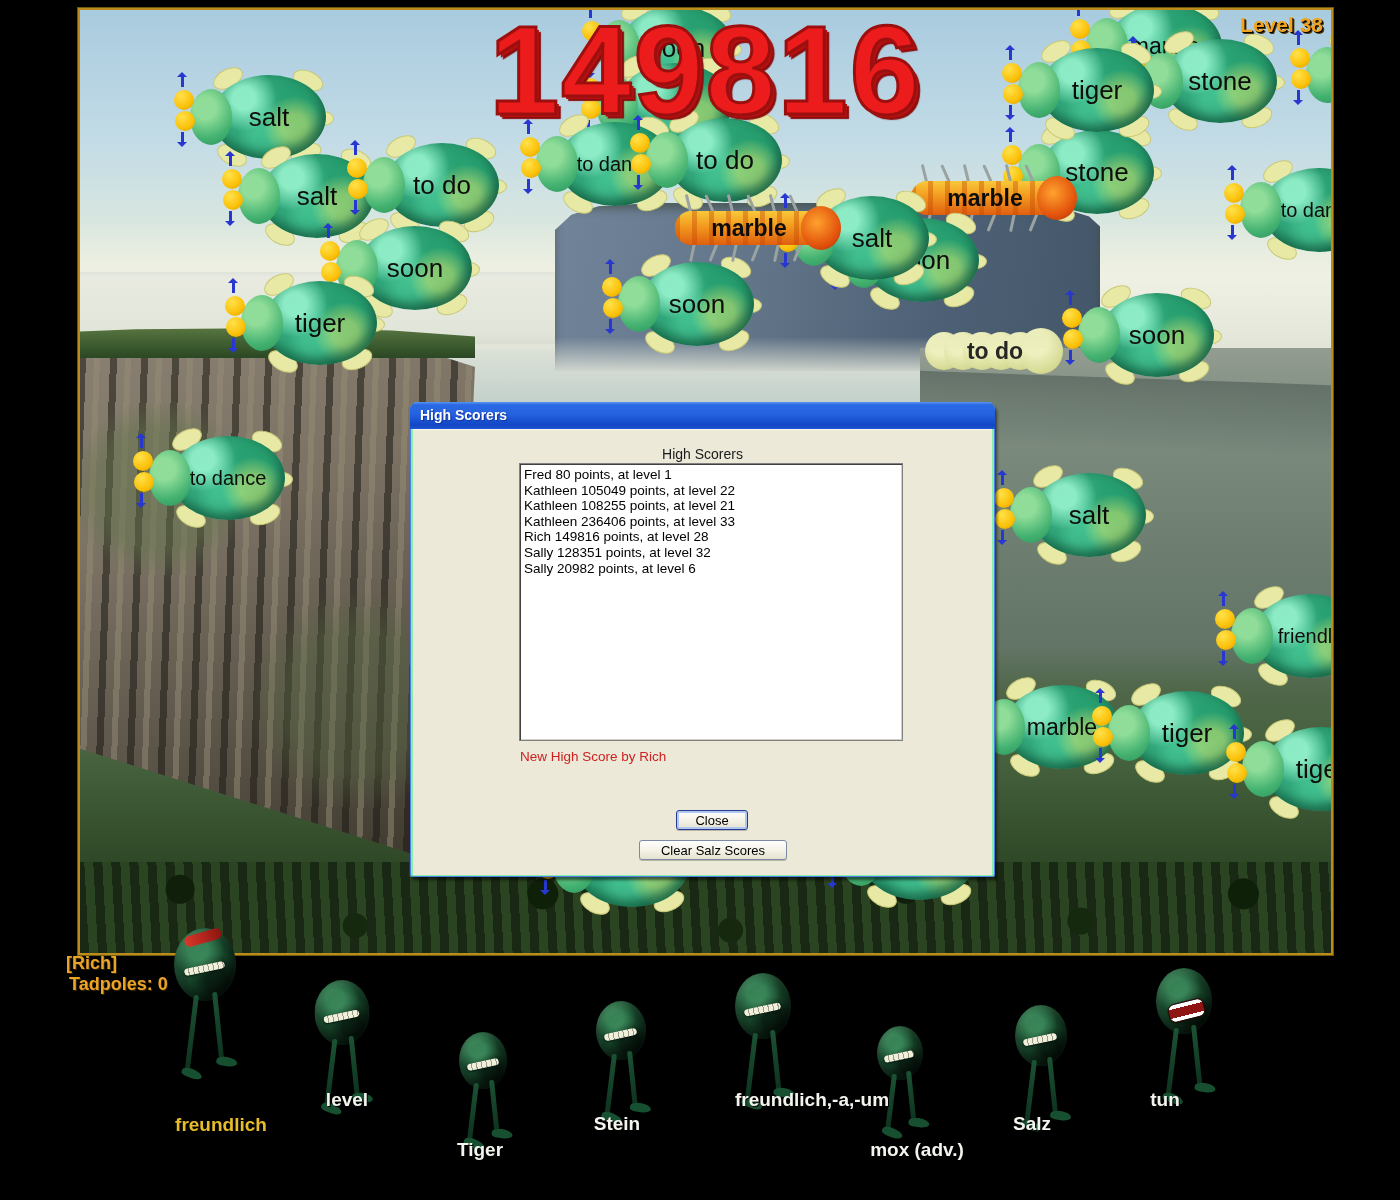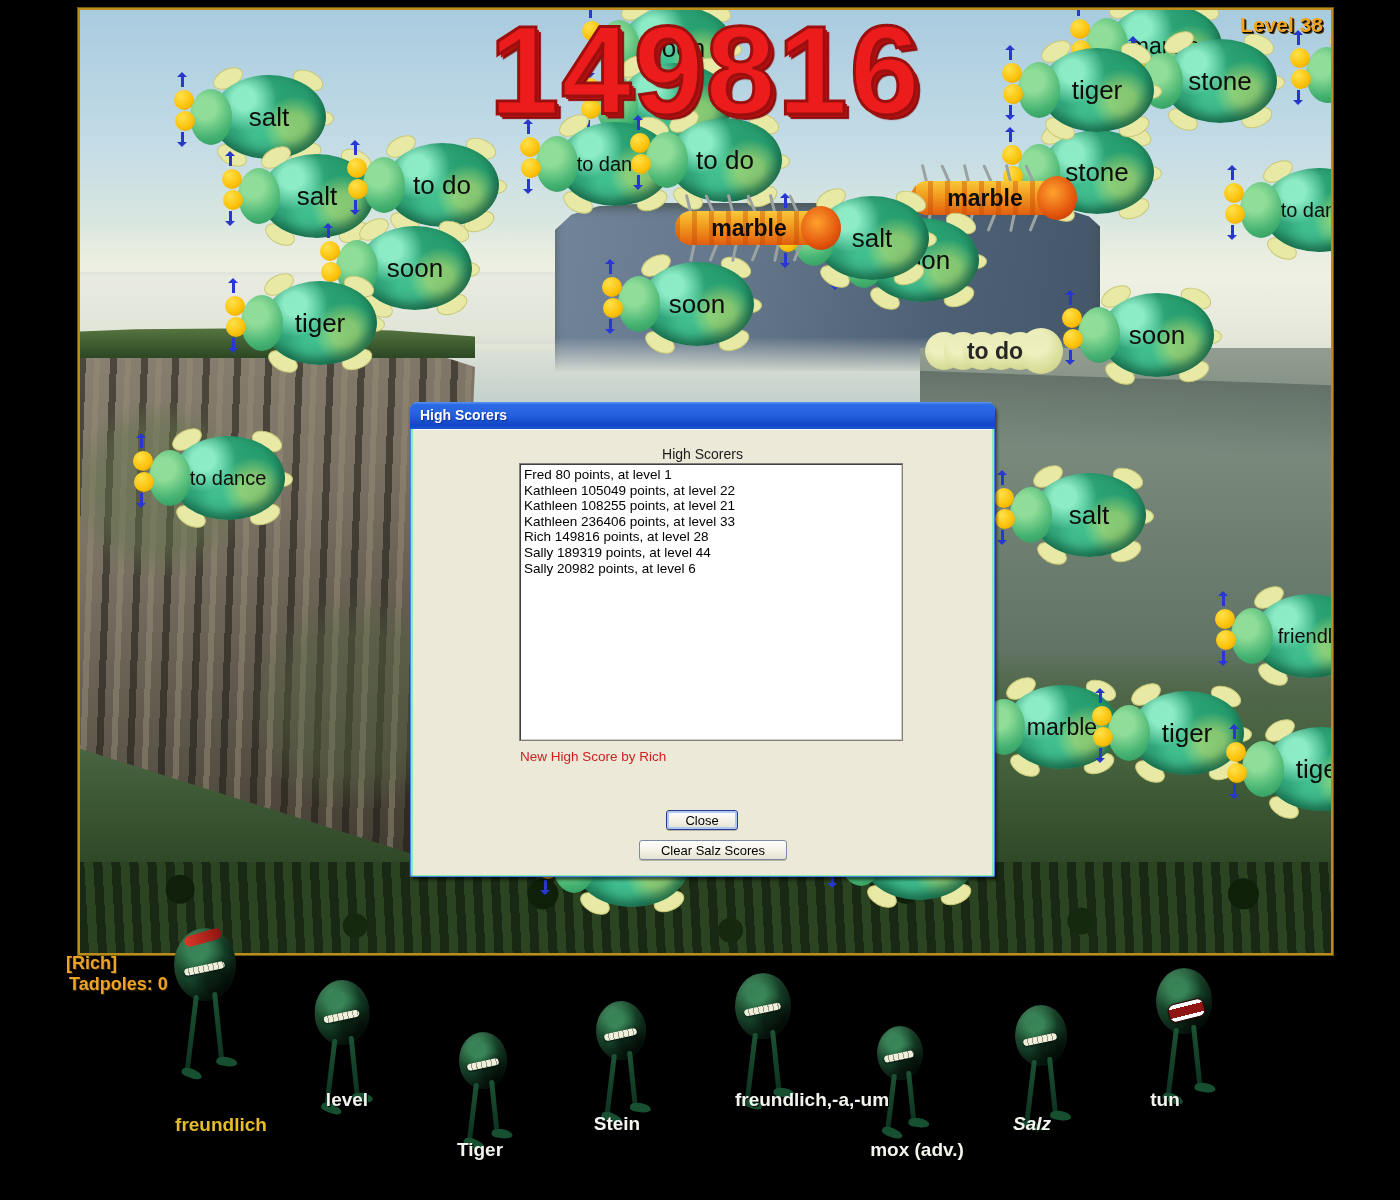--- a/index.html
+++ b/index.html
@@ -152,21 +152,21 @@
     font-size:14px;color:#1a1a1a;}
   .listbox{position:absolute;left:109px;top:61px;width:384px;height:278px;background:#fff;
     border:1px solid #808080;box-shadow:inset 1px 1px 0 #404040, inset -1px -1px 0 #d4d0c8;
     overflow:hidden;padding:3px 0 0 4px;box-sizing:border-box;}
   .score-line{font-size:13.5px;color:#000;line-height:15.6px;white-space:nowrap;}
   .new-high{position:absolute;left:110px;top:347px;font-size:13.5px;color:#cc2121;}
   .xp-btn{position:absolute;height:20px;font-family:"Liberation Sans",sans-serif;
     font-size:13px;color:#000;text-align:center;line-height:17px;box-sizing:border-box;
     background:linear-gradient(180deg,#fefefe 0%,#f4f2e6 55%,#e4e1d0 100%);
     border:1px solid #7c8aa5;border-radius:3px;box-shadow:0 1px 0 #b9b5a4;}
-  .btn-close{left:256px;top:408px;width:72px;border:1px solid #2a3b8f;
+  .btn-close{left:266px;top:408px;width:72px;border:1px solid #2a3b8f;
     box-shadow:inset 0 0 0 2px #aec8f0,0 1px 0 #b9b5a4;}
   .btn-clear{left:229px;top:438px;width:148px;}
 </style>
 </head>
 <body>
 
 <div id="game">
   <div class="layer sky"></div>
   <div class="layer sea"></div>
   <div class="layer fog"></div>
@@ -601,21 +601,21 @@
     <span class="ttl">High Scorers</span>
   </div>
   <div class="dlg-body"></div>
   <div class="dlg-heading">High Scorers</div>
   <div class="listbox">
       <div class="score-line">Fred 80 points, at level 1</div>
       <div class="score-line">Kathleen 105049 points, at level 22</div>
       <div class="score-line">Kathleen 108255 points, at level 21</div>
       <div class="score-line">Kathleen 236406 points, at level 33</div>
       <div class="score-line">Rich 149816 points, at level 28</div>
-      <div class="score-line">Sally 189319 points, at level 44</div>
+      <div class="score-line">Sally 128351 points, at level 32</div>
       <div class="score-line">Sally 20982 points, at level 6</div>
     </div>
   <div class="new-high">New High Score by Rich</div>
   <button class="xp-btn btn-close">Close</button>
   <button class="xp-btn btn-clear">Clear Salz Scores</button>
 </div>
 
 <div class="tadpole" style="left: 205px; top: 928px;">
     <div class="t-head" style="width:62px;height:73px">
       <span class="t-band"></span>
@@ -665,21 +665,21 @@
     <span class="t-leg" style="left:29px;top:45px;height:52px;transform:rotate(-6deg)"></span>
   </div>
 <div class="t-label" style="left: 917px; top: 1139px;">mox (adv.)</div>
 <div class="tadpole" style="left: 1041px; top: 1005px;">
     <div class="t-head" style="width:52px;height:61px">
       <span class="t-mouth"></span>
     </div>
     <span class="t-leg" style="left:17px;top:55px;height:65px;transform:rotate(7deg)"></span>
     <span class="t-leg" style="left:32px;top:52px;height:59px;transform:rotate(-6deg)"></span>
   </div>
-<div class="t-label" style="left: 1032px; top: 1113px; font-style: italic;">Salz</div>
+<div class="t-label" style="left: 1032px; top: 1113px;">Salz</div>
 <div class="tadpole" style="left: 1184px; top: 968px;">
     <div class="t-head" style="width:56px;height:66px">
       <span class="t-mouth open"></span>
     </div>
     <span class="t-leg" style="left:18px;top:60px;height:70px;transform:rotate(7deg)"></span>
     <span class="t-leg" style="left:35px;top:57px;height:63px;transform:rotate(-6deg)"></span>
   </div>
 <div class="t-label" style="left: 1165px; top: 1089px;">tun</div>
 
 </body></html>

